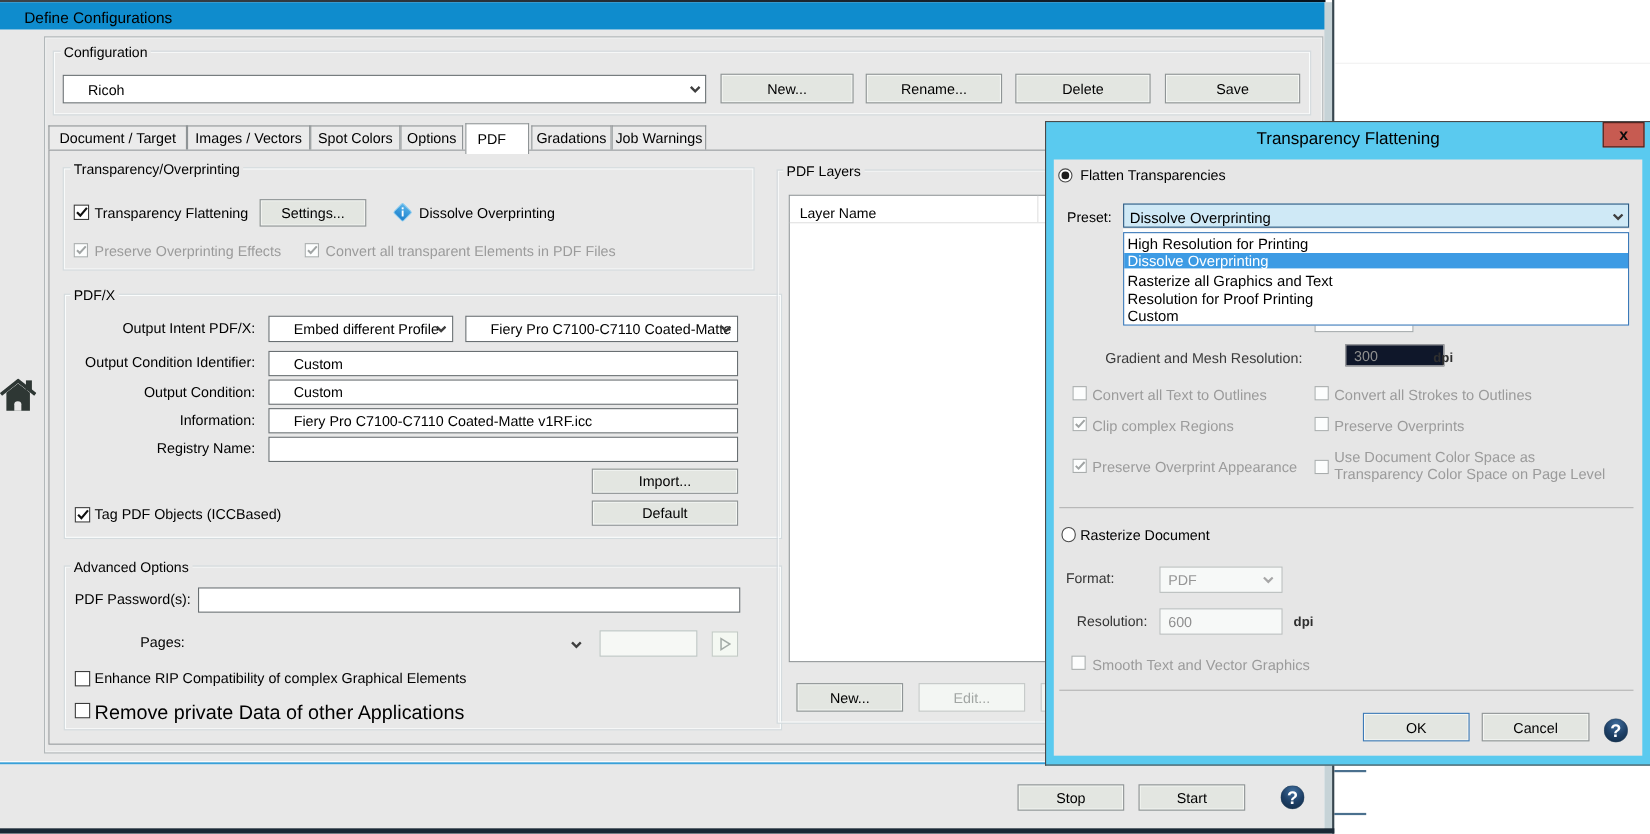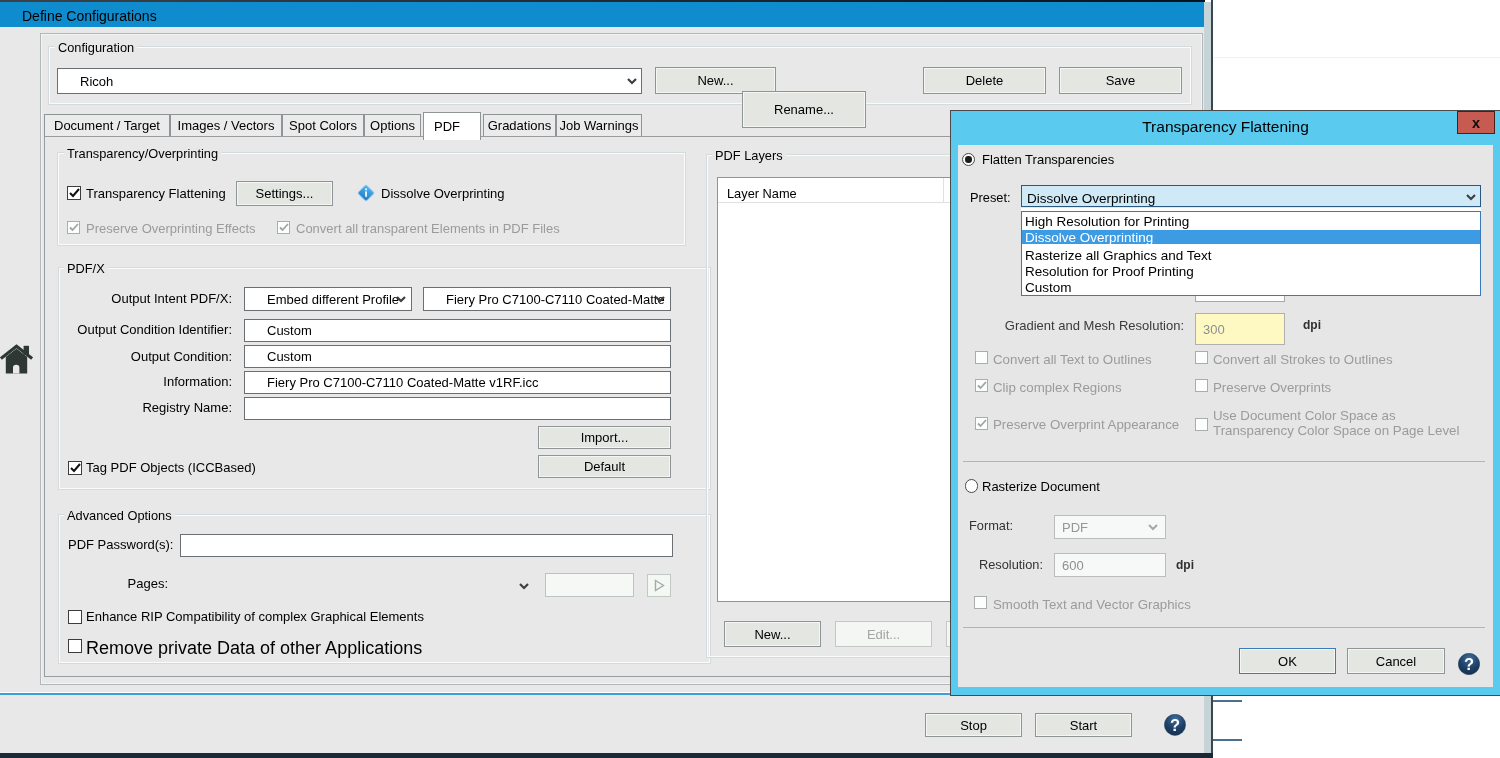--- a/index.html
+++ b/index.html
@@ -56,21 +56,21 @@
 
   <div class="abs" style="left:40px;top:33px;width:1163px;height:652px;border:1px solid #b2b7b9;box-shadow:inset 0 0 0 1px #f2f4f4"></div>
 
   <div class="grp" style="left:48px;top:46px;width:1144px;height:59px;"></div>
   <div class="glabel" style="left:55px;top:40px;">Configuration</div>
   <div class="field" style="left:57px;top:68px;width:585px;height:26px;">Ricoh</div>
   <svg class="chev" style="left:627px;top:77.5px" width="10" height="7" viewBox="0 0 10 7">
       <path d="M1 1 L5 5 L9 1" stroke="#3f3f3f" stroke-width="2.2" fill="none"></path>
     </svg>
   <div class="btn" style="left:655px;top:67px;width:121px;height:27px;">New...</div>
-  <div class="btn" style="left:742px;top:67px;width:124px;height:37px;margin-top:24px;">Rename...</div>
+  <div class="btn" style="left:787px;top:67px;width:124px;height:27px;">Rename...</div>
   <div class="btn" style="left:923px;top:67px;width:123px;height:27px;">Delete</div>
   <div class="btn" style="left:1059px;top:67px;width:123px;height:27px;">Save</div>
 
   <div class="tab" style="left:44px;width:126px;">Document / Target</div>
   <div class="tab" style="left:170px;width:112px;">Images / Vectors</div>
   <div class="tab" style="left:282px;width:82px;">Spot Colors</div>
   <div class="tab" style="left:364px;width:57px;">Options</div>
   <div class="tab" style="left:483px;width:73px;">Gradations</div>
   <div class="tab" style="left:556px;width:86px;">Job Warnings</div>
 
@@ -200,21 +200,21 @@
   <div class="abs" style="left:1021px;top:207.5px;width:460px;height:3.5px;background:#fdfdfd;"></div>
   <div class="abs" style="left:1020.5px;top:210.5px;width:460.5px;height:85px;background:#fff;border:1px solid #3a79b9;"></div>
   <div class="txt" style="left:1025px;top:214px;font-size:13.5px;">High Resolution for Printing</div>
   <div class="abs" style="left:1021.5px;top:229.5px;width:458.5px;height:14.5px;background:#3d9be4"></div>
   <div class="txt" style="left:1025px;top:230px;font-size:13.5px;color:#fff;">Dissolve Overprinting</div>
   <div class="txt" style="left:1025px;top:248px;font-size:13.5px;">Rasterize all Graphics and Text</div>
   <div class="txt" style="left:1025px;top:264px;font-size:13.5px;">Resolution for Proof Printing</div>
   <div class="txt" style="left:1025px;top:279.5px;font-size:13.5px;">Custom</div>
 
   <div class="txt" style="left:950px;top:319px;width:234px;text-align:right;color:#3a3a3a;font-size:13px;">Gradient and Mesh Resolution:</div>
-  <div class="dfield" style="left:1195px;top:313px;width:90px;height:32px;background:#fef9c3;border-color:#b0b0b0;">300</div>
+  <div class="dfield" style="left:1223px;top:313px;width:90px;height:20px;background:#0f172a;border-color:#b0b0b0;">300</div>
   <div class="txt" style="left:1303px;top:319px;font-weight:bold;color:#2f2f2f;font-size:12px;">dpi</div>
 
   <div class="cbd" style="left:975px;top:351px;"></div>
   <div class="txt gray" style="left:993px;top:352px;font-size:13.3px;">Convert all Text to Outlines</div>
   <div class="cbd" style="left:1195px;top:351px;"></div>
   <div class="txt gray" style="left:1213px;top:352px;font-size:13.3px;">Convert all Strokes to Outlines</div>
   <div class="cbd" style="left:975px;top:379px;"></div>
   <svg class="abs" style="left:977px;top:381px" width="10" height="9" viewBox="0 0 10 9">
       <path d="M1 4.5 L3.5 7 L9 1" stroke="#a0a4a4" stroke-width="1.8" fill="none"></path>
     </svg>

